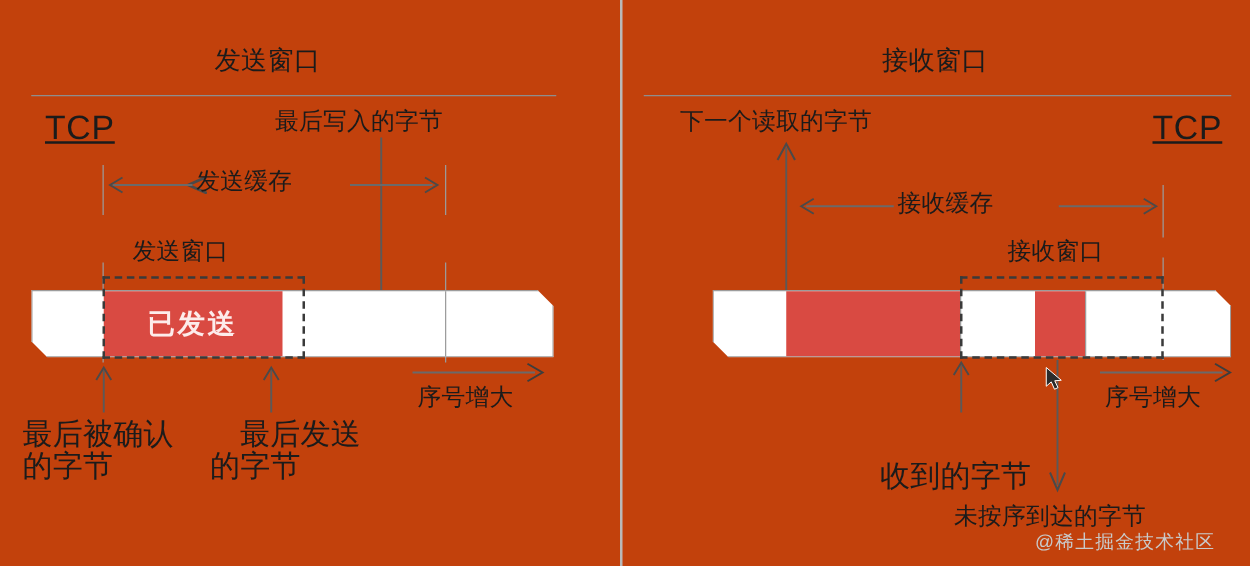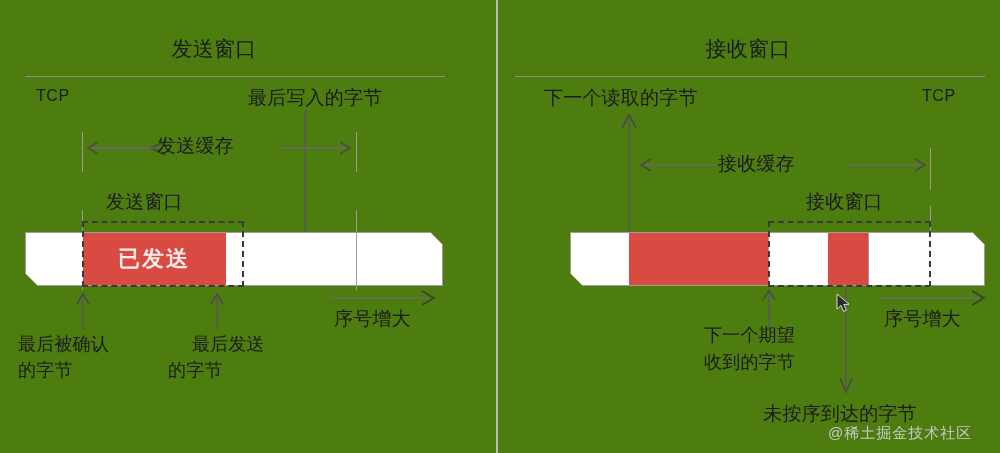--- a/index.html
+++ b/index.html
@@ -8,36 +8,36 @@
     background: #ffffff;
   }
   body {
     font-family: "Liberation Sans", "DejaVu Sans", sans-serif;
     color: #1d1d1f;
   }
   #diagram {
     position: relative;
     width: 1000px;
     height: 453px;
-    background: #4d7c0f;
+    background: #c2410c;
     overflow: hidden;
   }
 
   
   .txt {
     position: absolute;
     white-space: pre;
     line-height: 1.22;
     color: #1b1b1b;
     letter-spacing: 0.2px;
   }
   .t-title   { font-size: 21px; }
   .t-lbl     { font-size: 19px; }
-  .t-lbl-sm  { font-size: 18px; font-family: Liberation Serif, serif; }
-  .t-tcp     { font-size: 16px; letter-spacing: 0.6px; }
+  .t-lbl-sm  { font-size: 24px; font-family: Liberation Serif, serif; }
+  .t-tcp     { font-size: 27px; letter-spacing: 0.6px; text-decoration: underline; }
   .t-inbar   { font-size: 22px; color: #fdeceb; font-weight: 600; letter-spacing: 2px; }
   .center-x  { transform: translateX(-50%); }
 
   
   .hline {
     position: absolute;
     height: 1px;
     background: #8e8e8e;
   }
   .vline {
@@ -114,21 +114,21 @@
   </svg>
 
   <div class="panel-divider" style="left:496px; top:0; height:453px;"></div>
 
   <div class="txt t-title center-x" style="left:214px; top:36px;">发送窗口</div>
 
   <div class="hline" style="left:25px; top:76px; width:420px;"></div>
 
   <div class="txt t-tcp" style="left:36px; top:86px;">TCP</div>
 
-  <div class="txt t-lbl" style="left:248px; top:86px;">最后写入的字节</div>
+  <div class="txt t-lbl" style="left:220px; top:86px;">最后写入的字节</div>
 
   <svg class="svgwrap" style="left:290px; top:110px; width:34px; height:176px;">
     <line x1="15" y1="0" x2="15" y2="168" stroke="#5a5a5a" stroke-width="1.5" marker-end="url(#ah-solid)"></line>
   </svg>
 
   <div class="vline soft" style="left:82px; top:132px; height:40px;"></div>
   <div class="vline soft" style="left:356px; top:132px; height:40px;"></div>
 
   <svg class="svgwrap" style="left:84px; top:138px; width:270px; height:20px;">
     <line x1="6" y1="10" x2="68" y2="10" stroke="#6a6a6a" stroke-width="1.5" marker-start="url(#ah-l)" transform="rotate(180 37 10)"></line>
@@ -216,22 +216,21 @@
   <div class="seg-div" style="left:768px; top:233px; height:52px;"></div>
   <div class="seg-div" style="left:868px; top:233px; height:52px;"></div>
 
   <div class="dashbox" style="left:768px; top:221px; width:163px; height:66px;"></div>
 
   <svg class="svgwrap" style="left:758px; top:288px; width:22px; height:42px;">
     <line x1="11" y1="42" x2="11" y2="4" stroke="#5a5a5a" stroke-width="1.5"></line>
     <path d="M5,12 L11,2 L17,12" fill="none" stroke="#4a4a4a" stroke-width="1.5"></path>
   </svg>
 
-  <div class="txt t-lbl-sm" style="left:704px; top:325px;">下一个期望</div>
-  <div class="txt t-lbl-sm" style="left:704px; top:352px;">收到的字节</div>
+  <div class="txt t-lbl-sm" style="left:704px; top:368px;">收到的字节</div>
 
   <svg class="svgwrap" style="left:835px; top:288px; width:22px; height:110px;">
     <line x1="11" y1="0" x2="11" y2="100" stroke="#5a5a5a" stroke-width="1.5"></line>
     <path d="M5,90 L11,104 L17,90" fill="none" stroke="#4a4a4a" stroke-width="1.6"></path>
   </svg>
 
   <div class="txt t-lbl center-x" style="left:840px; top:402px;">未按序到达的字节</div>
 
   <svg class="svgwrap" style="left:880px; top:290px; width:108px; height:16px;">
     <line x1="0" y1="8" x2="98" y2="8" stroke="#6a6a6a" stroke-width="1.5"></line>

